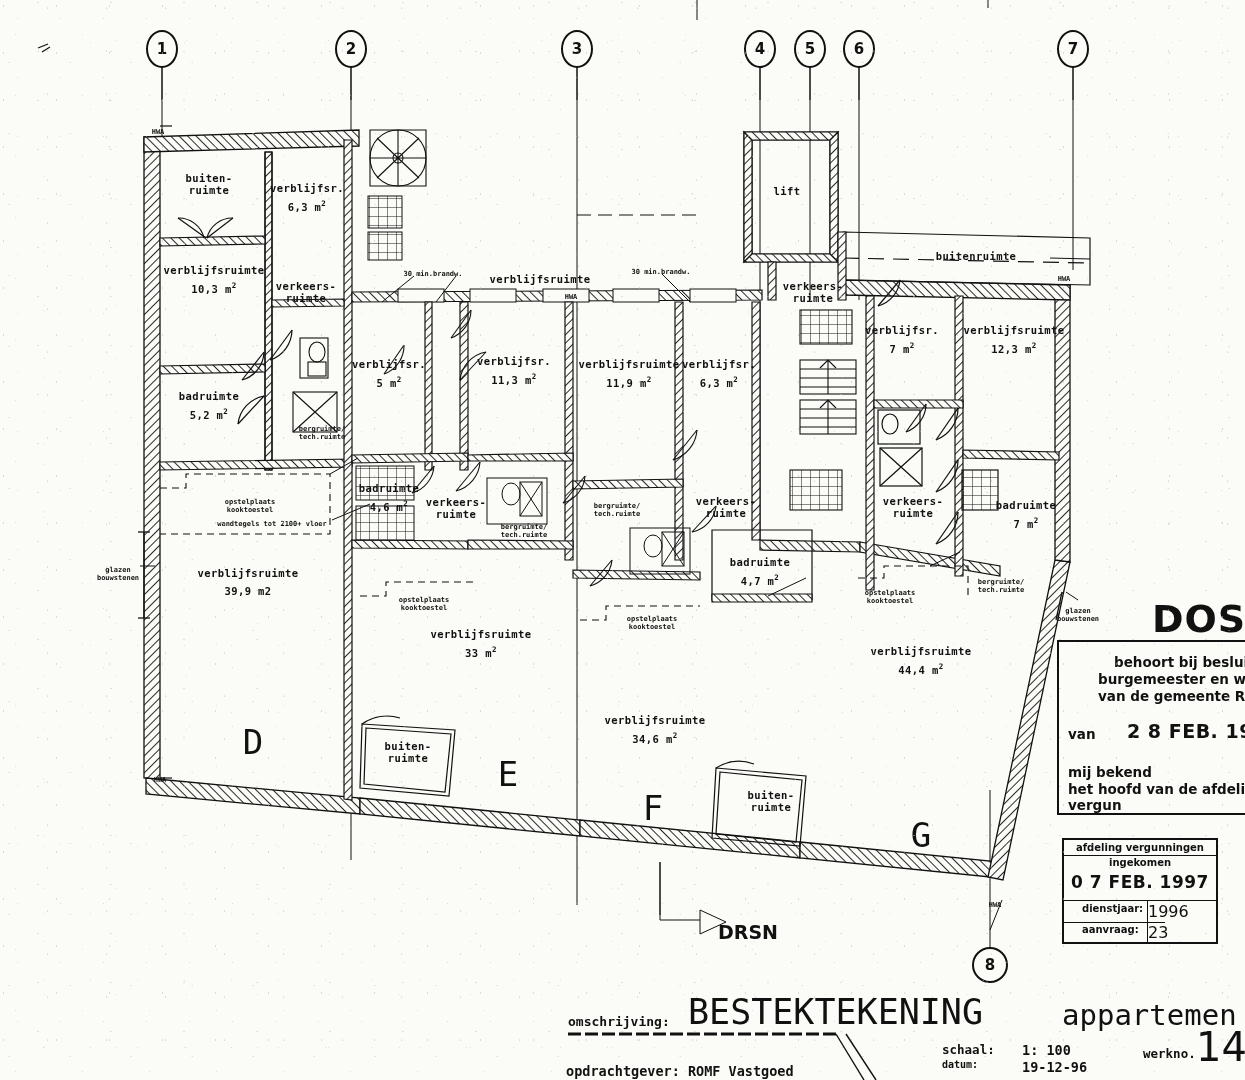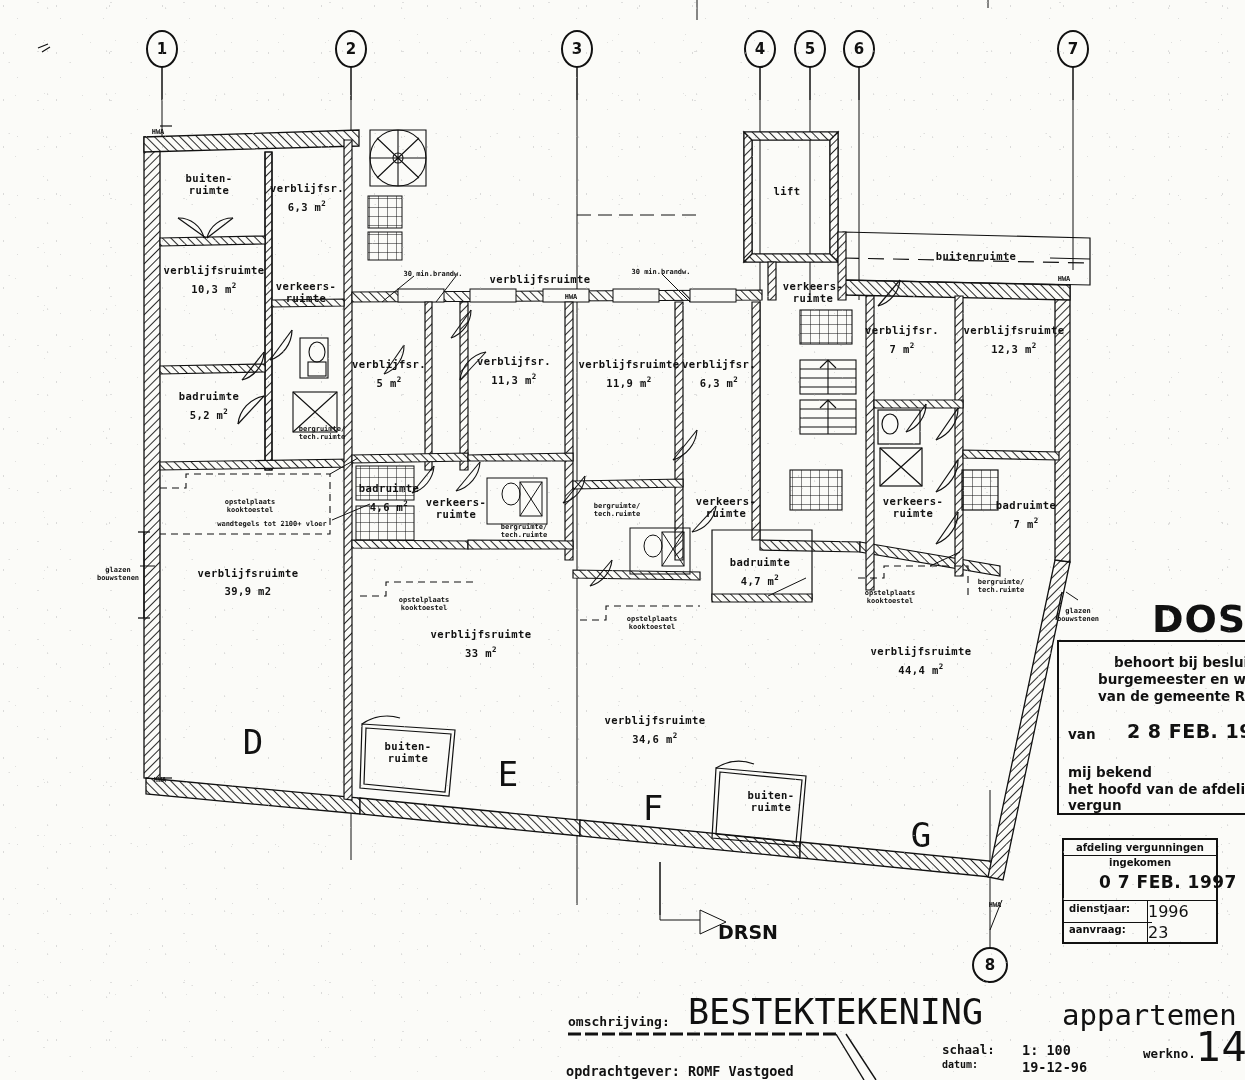--- a/index.html
+++ b/index.html
@@ -40,23 +40,23 @@
   #permitbox .l3{position:absolute;left:39px;top:46px;font-size:13.5px;font-weight:700;}
   #permitbox .van{position:absolute;left:9px;top:84px;font-size:13.5px;font-weight:700;}
   #permitbox .dt{position:absolute;left:68px;top:78px;font-size:19px;font-weight:800;letter-spacing:.5px;}
   #permitbox .l4{position:absolute;left:9px;top:122px;font-size:13.5px;font-weight:700;}
   #permitbox .l5{position:absolute;left:9px;top:139px;font-size:13.5px;font-weight:700;}
   #ingbox{position:absolute;left:1062px;top:838px;width:152px;height:102px;border:2px solid #111;
      background:rgba(251,251,248,.6);font-family:"DejaVu Sans",sans-serif;}
   #ingbox .hd{position:absolute;left:0;top:0;width:100%;height:15px;border-bottom:1.5px solid #111;
      font-size:10px;font-weight:700;text-align:center;line-height:15px;}
   #ingbox .sub{position:absolute;left:0;top:17px;width:100%;font-size:10px;font-weight:700;text-align:center;}
-  #ingbox .big{position:absolute;left:0;top:32px;width:100%;font-size:17px;font-weight:800;text-align:center;letter-spacing:.5px;padding-left:28px;}
+  #ingbox .big{position:absolute;left:0;top:32px;width:100%;font-size:17px;font-weight:800;text-align:center;letter-spacing:.5px;}
   #ingbox .tbl{position:absolute;left:0;top:60px;width:100%;height:42px;border-top:1.5px solid #111;}
-  #ingbox .tbl .c{position:absolute;left:0;width:83px;font-size:10px;font-weight:700;padding-left:5px;}
+  #ingbox .tbl .c{position:absolute;left:0;width:83px;font-size:10px;font-weight:700;padding-left:18px;}
   #ingbox .tbl .v{position:absolute;left:83px;width:69px;font-size:15px;text-align:left;
      font-family:"DejaVu Sans",sans-serif;border-left:1.5px solid #111;height:42px;}
   
   #bt_om{position:absolute;left:568px;top:1014px;font-size:13px;font-weight:600;}
   #bt_main{position:absolute;left:688px;top:992px;font-size:35px;letter-spacing:0px;font-weight:400;}
   #bt_app{position:absolute;left:1062px;top:998px;font-size:29px;font-weight:400;}
   #bt_opd{position:absolute;left:566px;top:1063px;font-size:13.5px;font-weight:600;}
   #bt_s1{position:absolute;left:942px;top:1042px;font-size:12.5px;font-weight:600;}
   #bt_s2{position:absolute;left:942px;top:1059px;font-size:10px;font-weight:600;}
   #bt_v1{position:absolute;left:1022px;top:1042px;font-size:13.5px;font-weight:600;}

